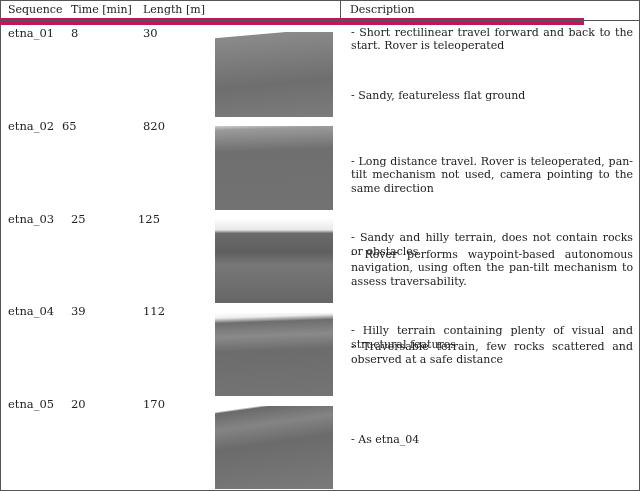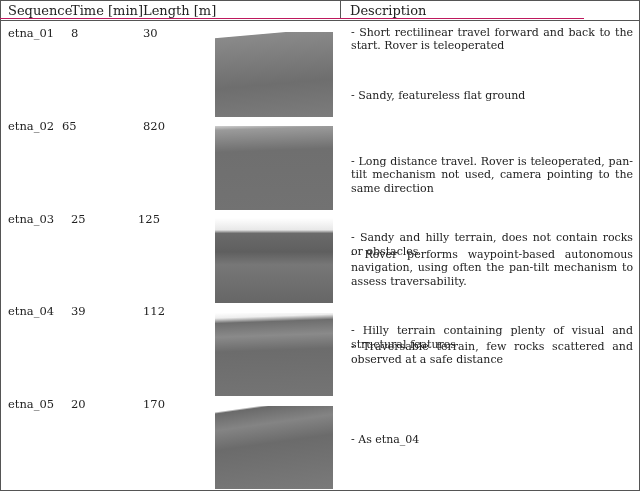--- a/index.html
+++ b/index.html
@@ -1,21 +1,21 @@
 <!DOCTYPE html>
 <html><head>
 <meta charset="utf-8">
 <style>
   html, body { margin: 0; padding: 0; background: #ffffff; }
   body { width: 640px; height: 491px; overflow: hidden; position: relative;
          font-family: "DejaVu Serif", "Liberation Serif", serif; color: #222; }
   .frame { position: absolute; left: 0; top: 0; width: 638px; height: 489px;
            border: 1px solid #555; border-top: 1px solid #555; }
   .header { position: absolute; left: 0; top: 0; width: 584px; height: 18px;
-            border-bottom: 1px solid #be185d; font-size: 13px; }
+            border-bottom: 7px solid #be185d; font-size: 11px; }
   .header2 { position: absolute; left: 0; top: 20px; width: 640px; height: 0;
              border-top: 1px solid #555; }
   .hcell { position: absolute; top: 3px; white-space: nowrap; }
   .row { position: absolute; left: 0; width: 640px; font-size: 11.5px; }
   .cell { position: absolute; white-space: nowrap; }
   .img { position: absolute; left: 215px; width: 118px; height: 84px;
          background: #7a7a7a; overflow: hidden; }
   .desc { position: absolute; left: 351px; width: 282px; font-size: 11px;
           line-height: 13.4px; text-align: justify; white-space: normal; }
   .desc p { margin: 0 0 5px 0; }

